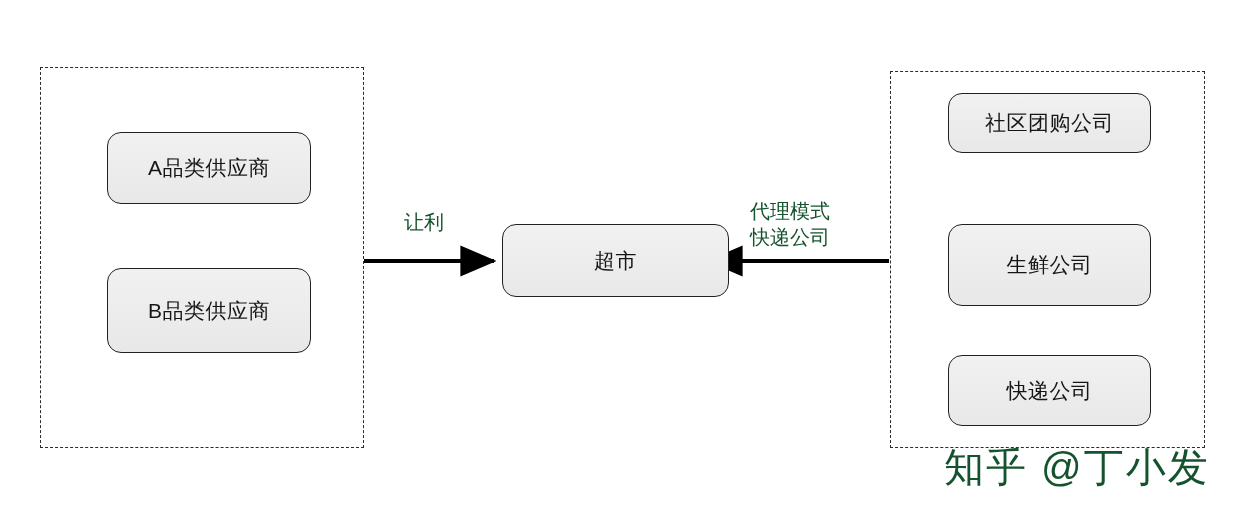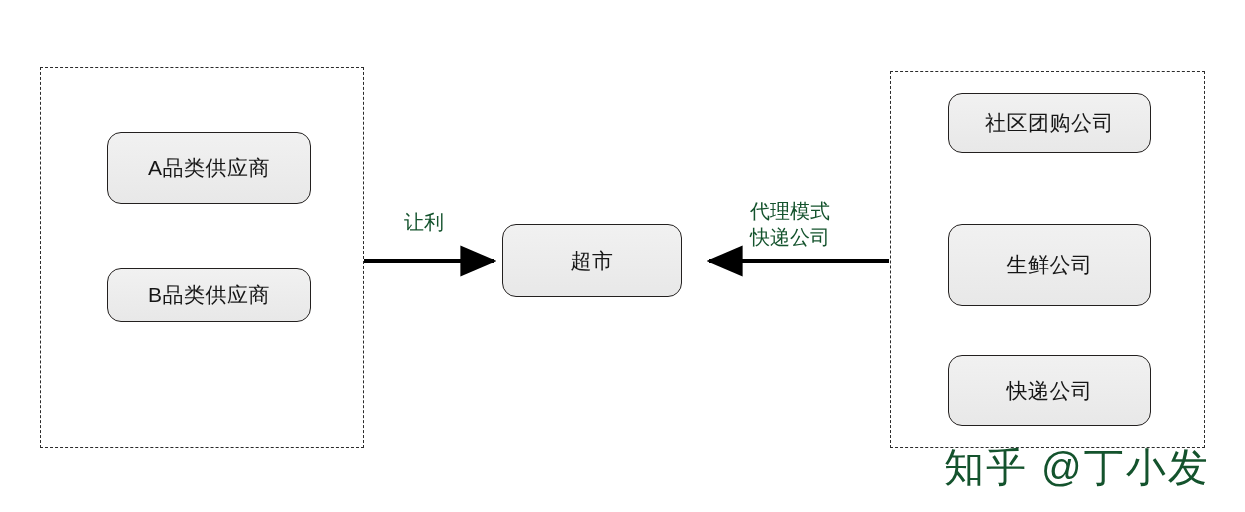--- a/index.html
+++ b/index.html
@@ -37,22 +37,22 @@
     border-radius: 14px;
     display: flex;
     align-items: center;
     justify-content: center;
     color: #161616;
     font-size: 21px;
     letter-spacing: 0.5px;
     white-space: nowrap;
   }
   .node-a   { left: 107px; top: 132px; width: 204px; height: 72px; }
-  .node-b   { left: 107px; top: 268px; width: 204px; height: 54px; }
-  .node-mkt { left: 502px; top: 224px; width: 180px; height: 73px; }
+  .node-b   { left: 107px; top: 268px; width: 204px; height: 85px; }
+  .node-mkt { left: 502px; top: 224px; width: 227px; height: 73px; }
   .node-r1  { left: 948px; top: 93px;  width: 203px; height: 60px; }
   .node-r2  { left: 948px; top: 224px; width: 203px; height: 82px; }
   .node-r3  { left: 948px; top: 355px; width: 203px; height: 71px; }
 
   
   #links {
     position: absolute;
     left: 0; top: 0;
     width: 1245px;
     height: 512px;

